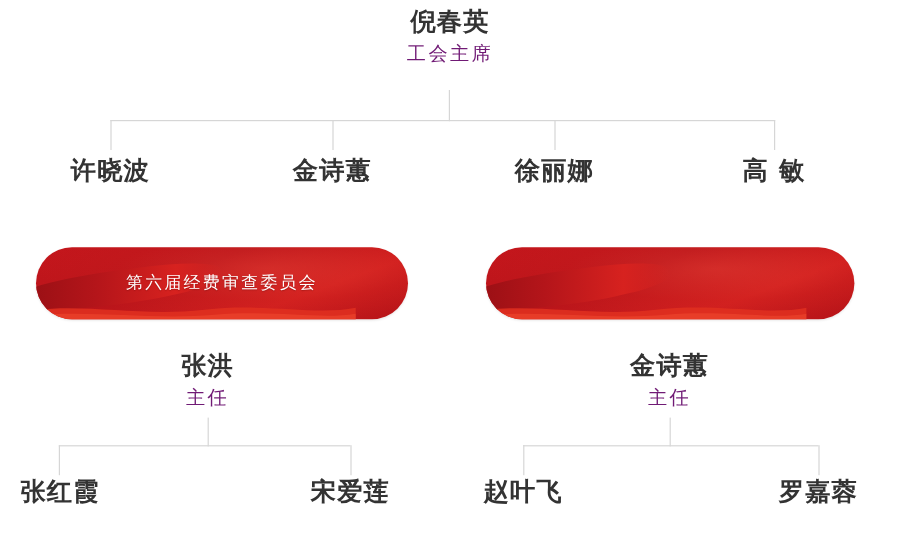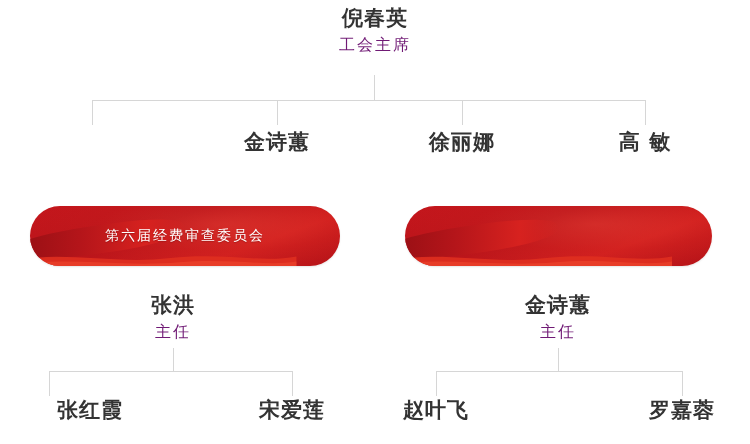--- a/index.html
+++ b/index.html
@@ -82,20 +82,23 @@
   </div>
 
   <div class="line vline" style="left:374px;top:75px;height:26px;"></div>
 
   <div class="line hline" style="left:92px;top:100px;width:554px;"></div>
   <div class="line vline" style="left:92px;top:100px;height:25px;"></div>
   <div class="line vline" style="left:277px;top:100px;height:25px;"></div>
   <div class="line vline" style="left:462px;top:100px;height:25px;"></div>
   <div class="line vline" style="left:645px;top:100px;height:25px;"></div>
 
+  <div class="node" style="left:32px;top:130px;width:120px;">
+    <div class="name lg">许晓波</div>
+  </div>
   <div class="node" style="left:217px;top:130px;width:120px;">
     <div class="name lg">金诗蕙</div>
   </div>
   <div class="node" style="left:402px;top:130px;width:120px;">
     <div class="name lg">徐丽娜</div>
   </div>
   <div class="node" style="left:585px;top:130px;width:120px;">
     <div class="name lg">高 敏</div>
   </div>
 
@@ -121,21 +124,21 @@
   <div class="node" style="left:113px;top:293px;width:120px;">
     <div class="name md">张洪</div>
     <div class="title">主任</div>
   </div>
 
   <div class="line vline" style="left:173px;top:348px;height:24px;"></div>
   <div class="line hline" style="left:49px;top:371px;width:243px;"></div>
   <div class="line vline" style="left:49px;top:371px;height:25px;"></div>
   <div class="line vline" style="left:292px;top:371px;height:25px;"></div>
 
-  <div class="node" style="left:0px;top:398px;width:100px;margin-left:40px;">
+  <div class="node" style="left:0px;top:398px;width:100px;">
     <div class="name lg">张红霞</div>
   </div>
   <div class="node" style="left:242px;top:398px;width:100px;">
     <div class="name lg">宋爱莲</div>
   </div>
 
   <div class="node" style="left:498px;top:293px;width:120px;">
     <div class="name md">金诗蕙</div>
     <div class="title">主任</div>
   </div>

